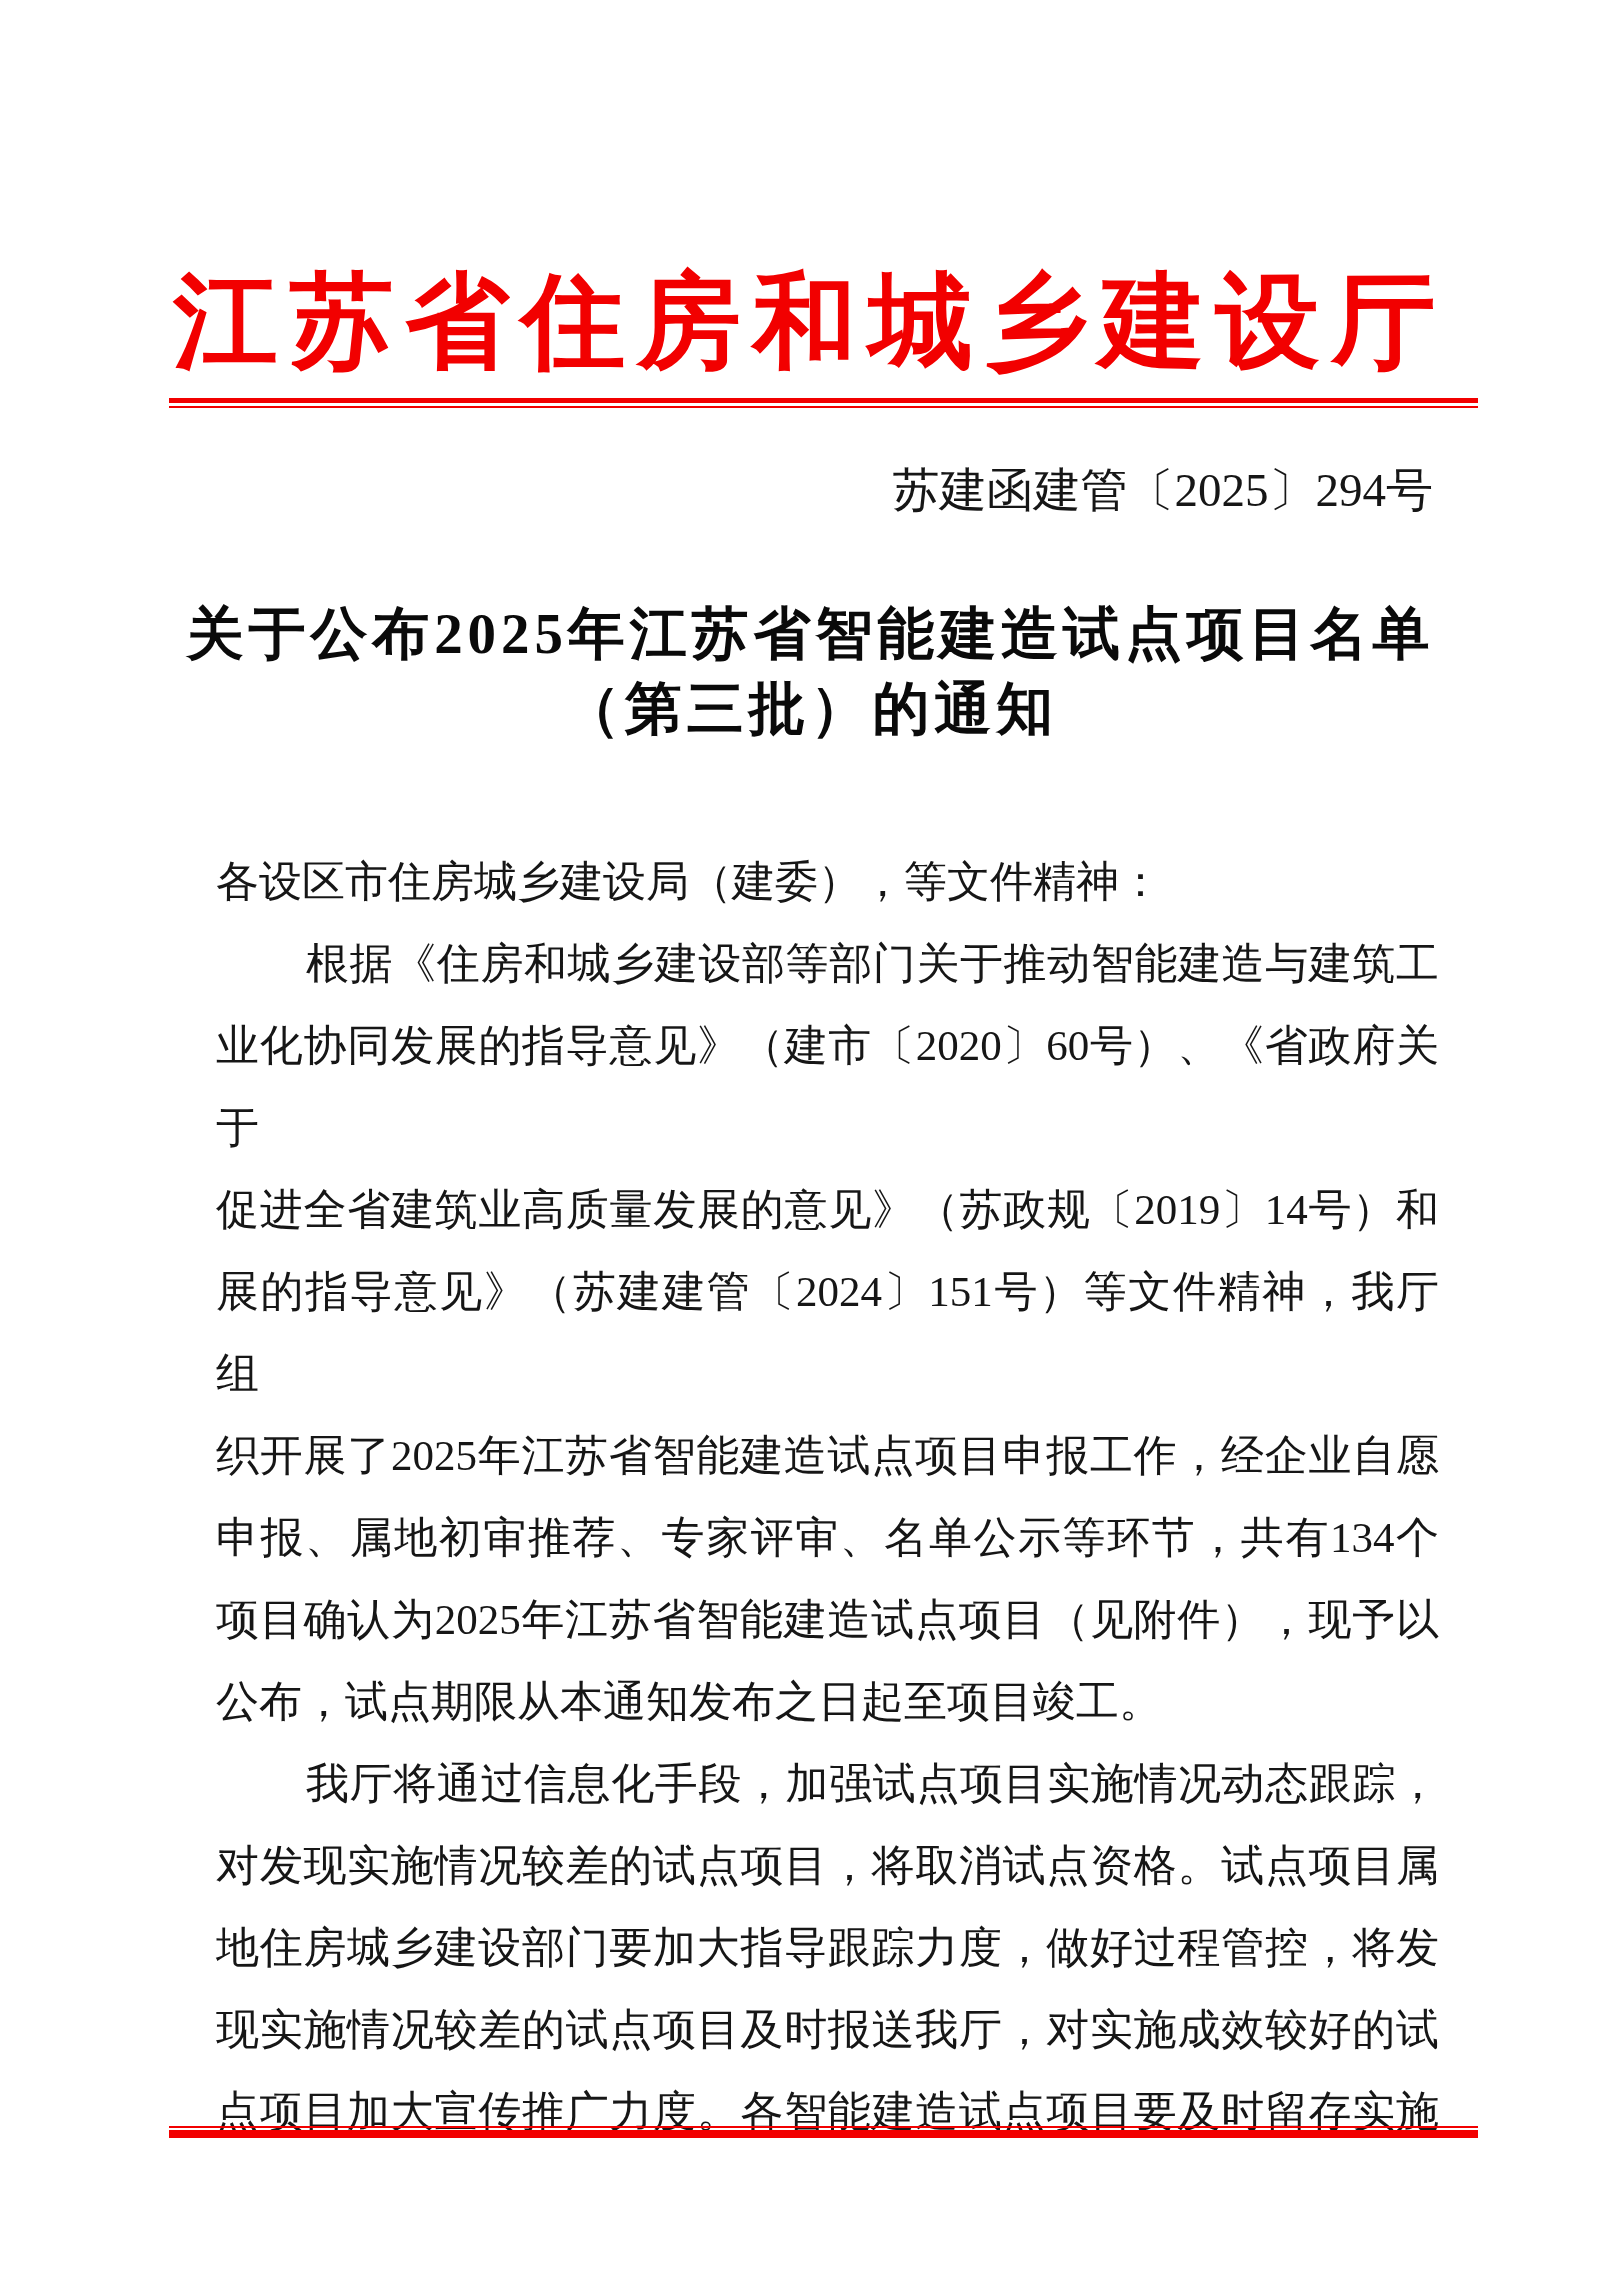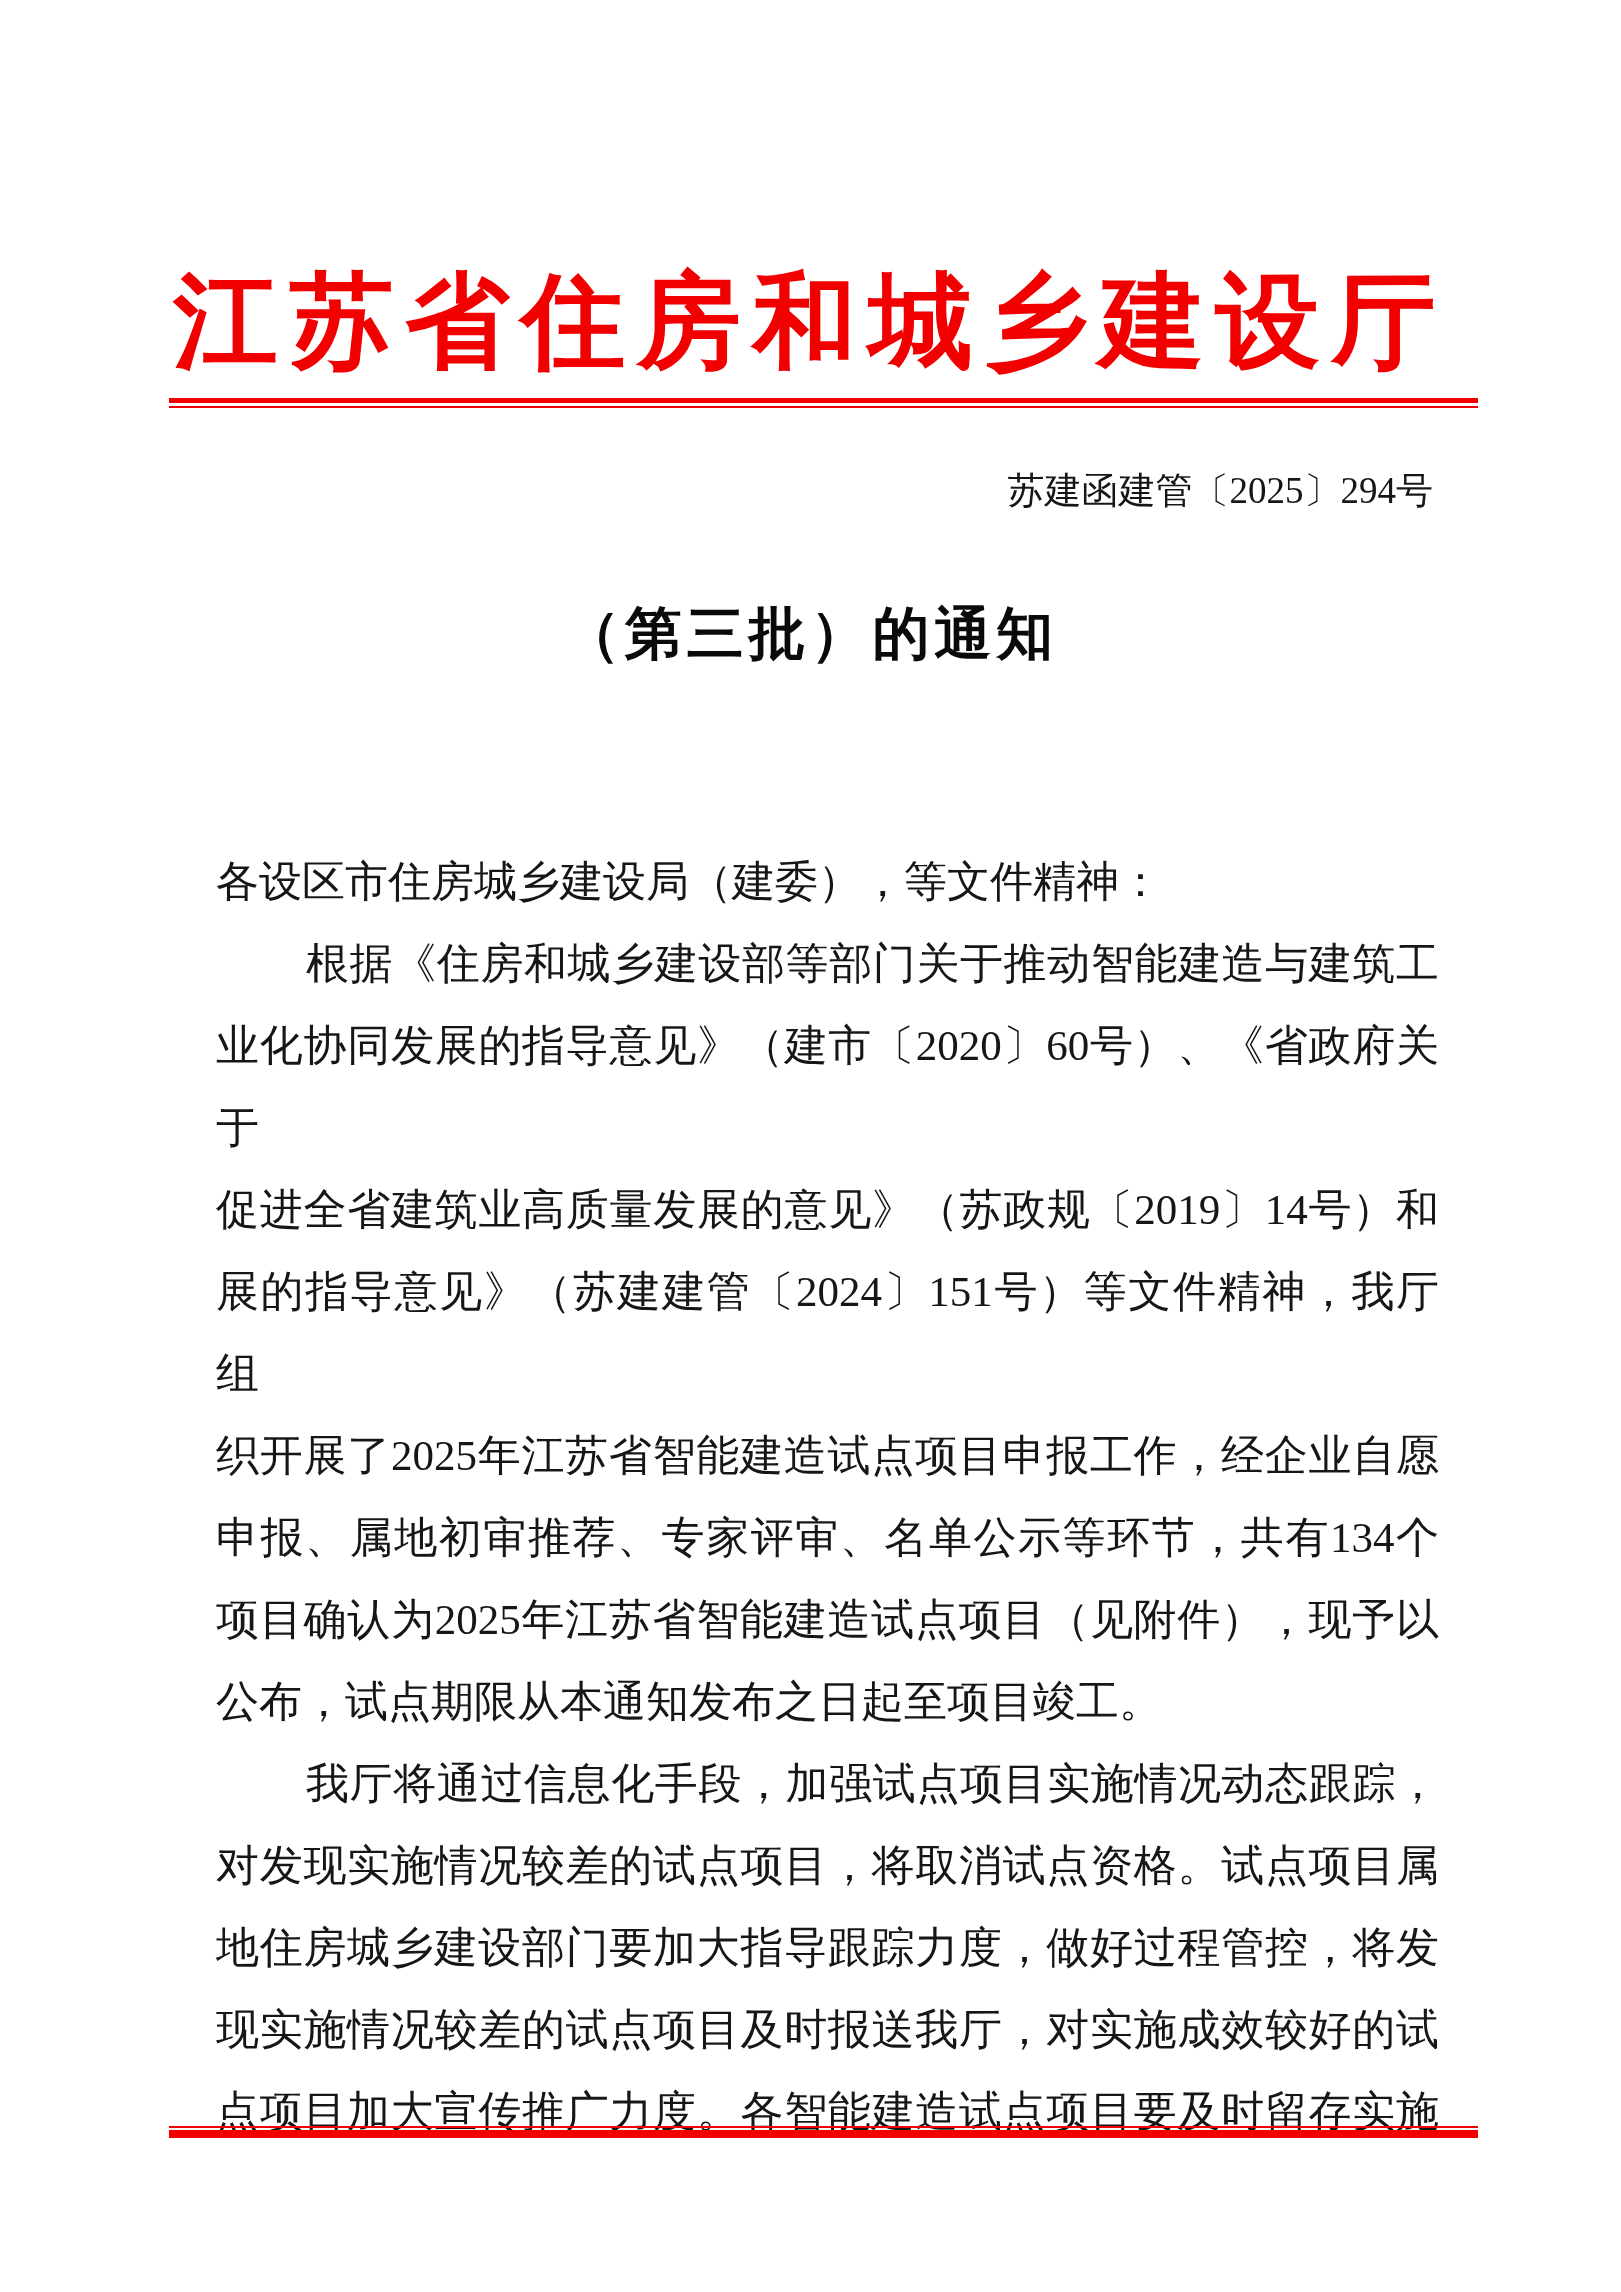--- a/index.html
+++ b/index.html
@@ -43,21 +43,21 @@
     border-top: 5.9px solid var(--red, #f20000);
     border-bottom: 2px solid var(--red, #f20000);
     background: transparent;
   }
 
   
   .doc-number {
     position: absolute;
     top: 463px;
     right: 188px;
-    font-size: 37px;
+    font-size: 47px;
     line-height: 55px;
     white-space: nowrap;
   }
 
   
   .notice-title {
     position: absolute;
     top: 596px;
     left: 0;
     width: 100%;
@@ -107,20 +107,21 @@
 
 <div class="page">
 
   <div class="letterhead">江苏省住房和城乡建设厅</div>
 
   <div class="rule-top"></div>
 
   <div class="doc-number">苏建函建管〔2025〕294号</div>
 
   <div class="notice-title">
+    <div>关于公布2025年江苏省智能建造试点项目名单</div>
     <div>（第三批）的通知</div>
   </div>
 
   <div class="body-text">
     <div class="body-line">各设区市住房城乡建设局（建委），等文件精神：</div>
     <div class="body-line j indent">根据《住房和城乡建设部等部门关于推动智能建造与建筑工</div>
     <div class="body-line j">业化协同发展的指导意见》（建市〔2020〕60号）、《省政府关于</div>
     <div class="body-line j">促进全省建筑业高质量发展的意见》（苏政规〔2019〕14号）和</div>
     <div class="body-line j">展的指导意见》（苏建建管〔2024〕151号）等文件精神，我厅组</div>
     <div class="body-line j">织开展了2025年江苏省智能建造试点项目申报工作，经企业自愿</div>

